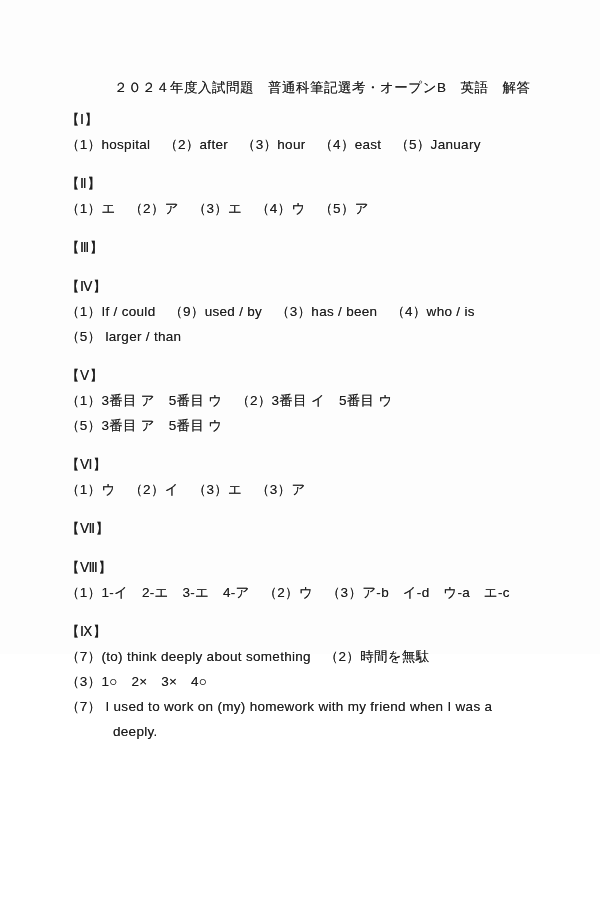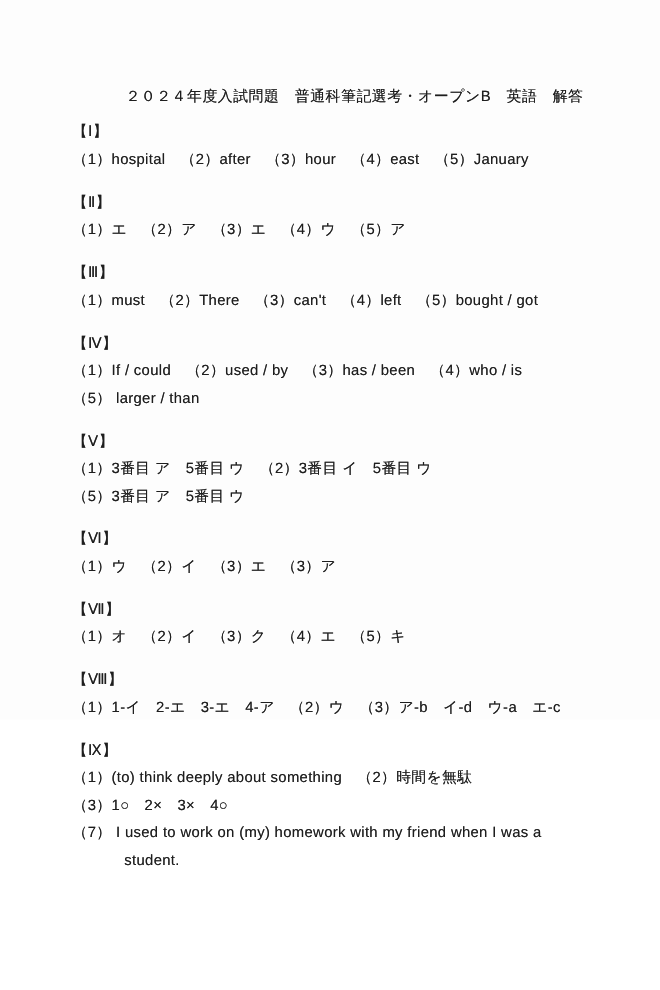--- a/index.html
+++ b/index.html
@@ -62,51 +62,49 @@
   <div class="line">（1）hospital　（2）after　（3）hour　（4）east　（5）January</div>
       </section>
 
   <section class="sec">
     <div class="sec-heading">【Ⅱ】</div>
   <div class="line">（1）エ　（2）ア　（3）エ　（4）ウ　（5）ア</div>
       </section>
 
   <section class="sec">
     <div class="sec-heading">【Ⅲ】</div>
-  <div class="line">（1）must　（2）There　（3）can't　（4）left　（5）bought / got</div>
       </section>
 
   <section class="sec">
     <div class="sec-heading">【Ⅳ】</div>
-  <div class="line">（1）If / could　（2）used / by　（3）has / been　（4）who / is</div>
+  <div class="line">（1）If / could　（9）used / by　（3）has / been　（4）who / is</div>
         <div class="line">（5） larger / than</div>
       </section>
 
   <section class="sec">
     <div class="sec-heading">【Ⅴ】</div>
   <div class="line">（1）3番目 ア　5番目 ウ　（2）3番目 イ　5番目 ウ</div>
         <div class="line">（5）3番目 ア　5番目 ウ</div>
       </section>
 
   <section class="sec">
     <div class="sec-heading">【Ⅵ】</div>
   <div class="line">（1）ウ　（2）イ　（3）エ　（3）ア</div>
       </section>
 
   <section class="sec">
     <div class="sec-heading">【Ⅶ】</div>
-  <div class="line">（1）オ　（2）イ　（3）ク　（4）エ　（5）キ</div>
       </section>
 
   <section class="sec">
     <div class="sec-heading">【Ⅷ】</div>
   <div class="line">（1）1-イ　2-エ　3-エ　4-ア　（2）ウ　（3）ア-b　イ-d　ウ-a　エ-c</div>
       </section>
 
   <section class="sec">
     <div class="sec-heading">【Ⅸ】</div>
-  <div class="line">（1）(to) think deeply about something　（2）時間を無駄</div>
+  <div class="line">（7）(to) think deeply about something　（2）時間を無駄</div>
         <div class="line">（3）1○　2×　3×　4○</div>
         <div class="line">（7） I used to work on (my) homework with my friend when I was a</div>
-        <div class="line indent">student.</div>
+        <div class="line indent">deeply.</div>
       </section>
 </div>
 </div>
 
 </body></html>

